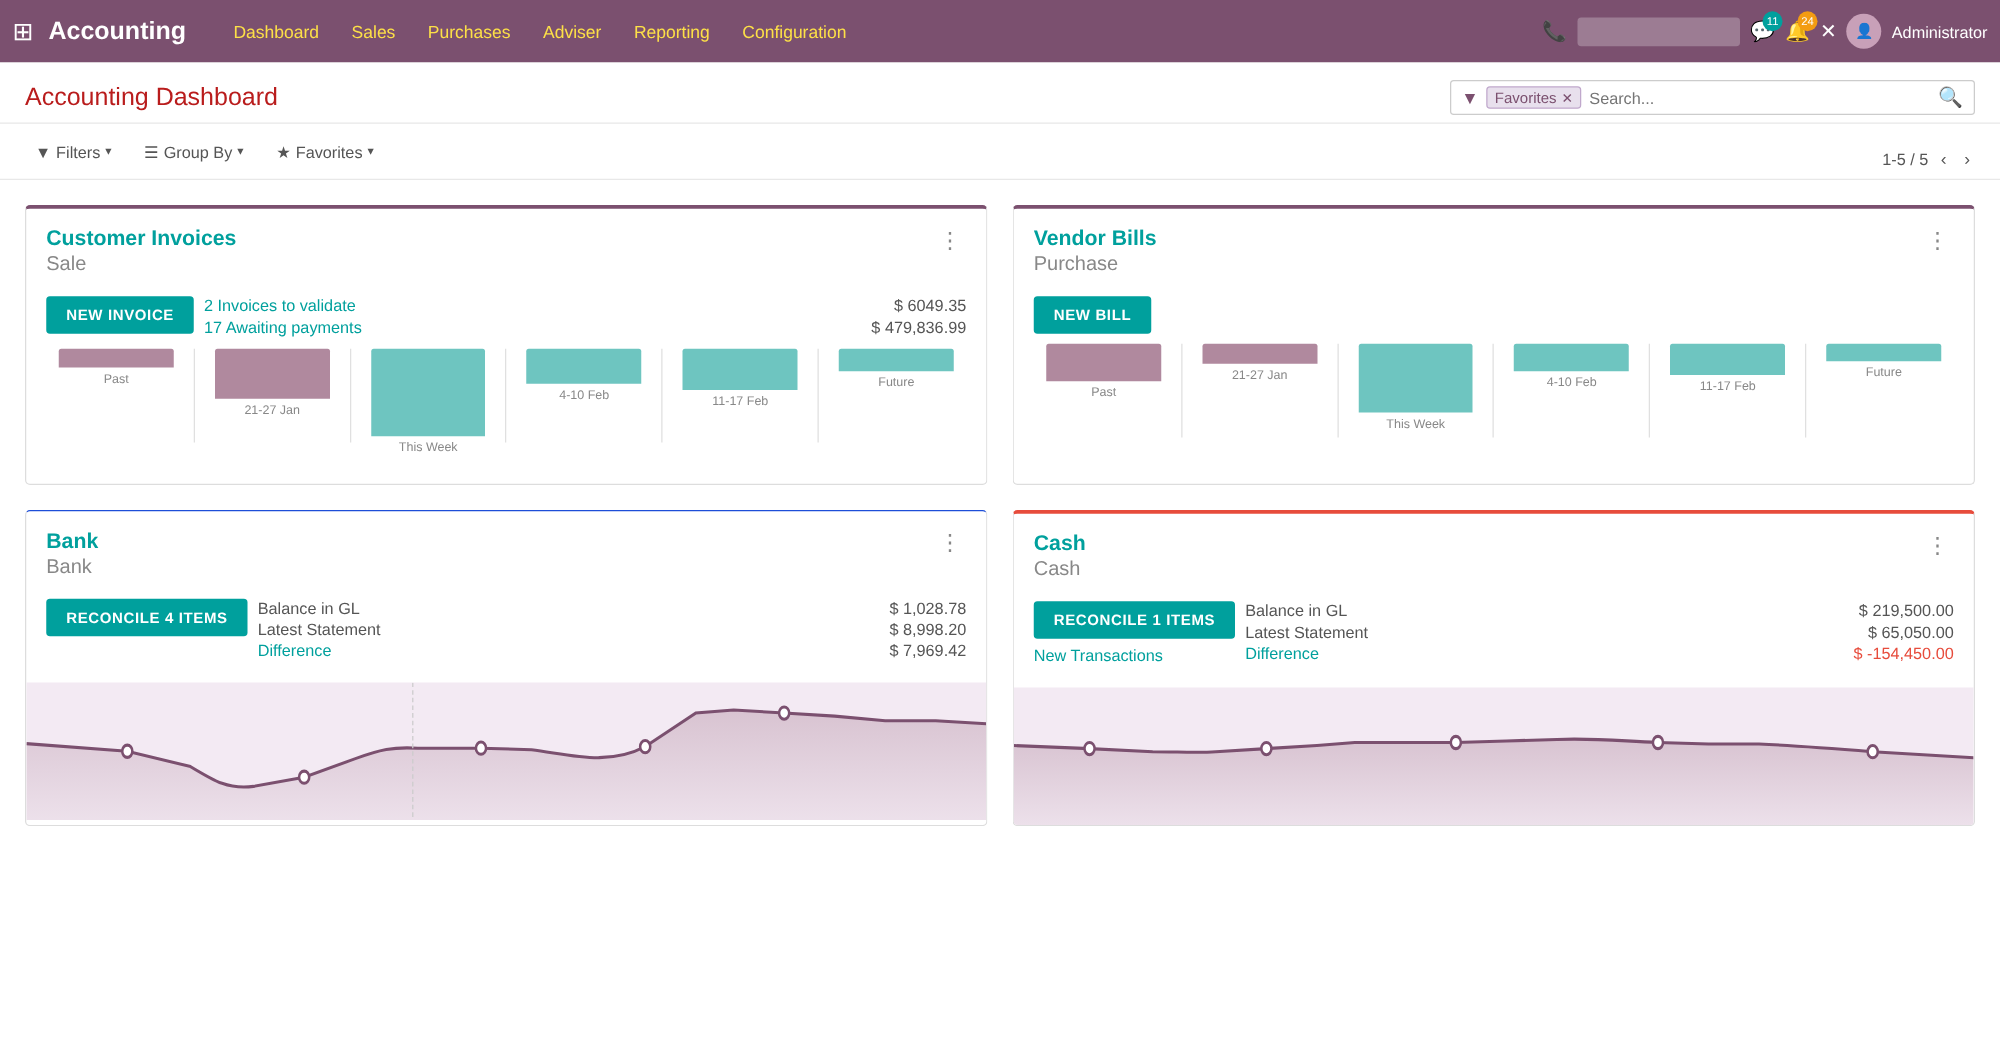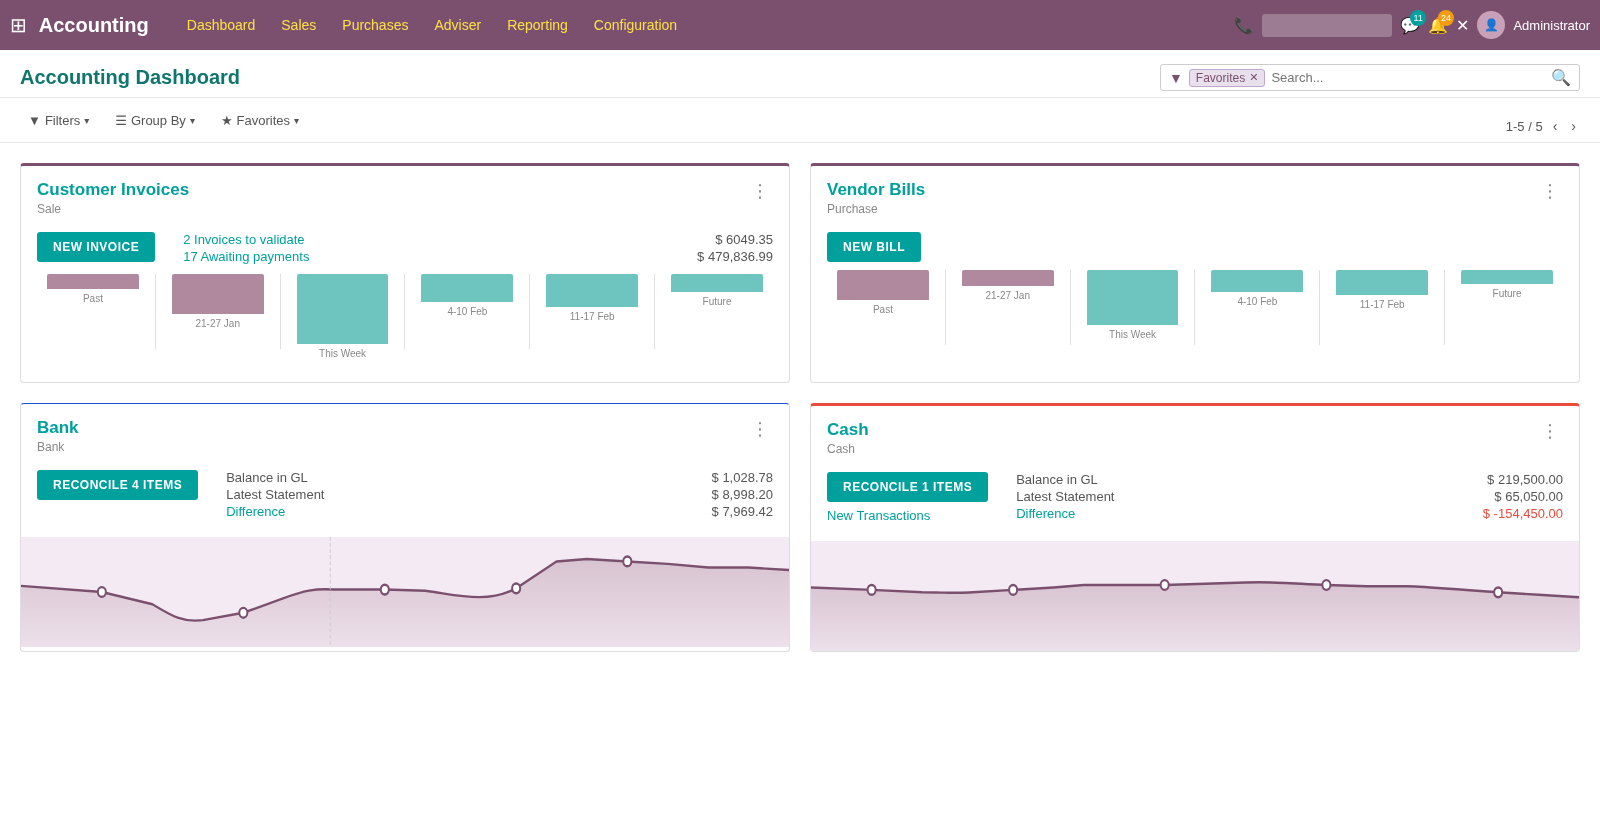--- a/index.html
+++ b/index.html
@@ -39,21 +39,21 @@
     .content { background: #fff; min-height: calc(100vh - 50px); }
 
     
     .page-header {
       display: flex;
       align-items: center;
       padding: 14px 20px 6px 20px;
       border-bottom: 1px solid #e8e8e8;
       gap: 10px;
     }
-    .page-title { font-size: 20px; color: #0f766e; font-weight: 700; flex: 1; }
+    .page-title { font-size: 20px; color: #b91c1c; font-weight: 400; flex: 1; }
 
     
     .search-area {
       display: flex;
       align-items: center;
       gap: 6px;
       border: 1px solid #ccc;
       border-radius: 3px;
       padding: 3px 8px;
       background: #fff;
@@ -111,29 +111,29 @@
     .card.green-border { border-top: 1px solid #1d4ed8; }
     .card.red-border { border-top: 3px solid #e74c3c; }
 
     .card-header {
       display: flex;
       justify-content: space-between;
       align-items: flex-start;
       padding: 14px 16px 6px 16px;
     }
     .card-title { font-size: 17px; font-weight: bold; color: #00a09d; cursor: pointer; }
-    .card-subtitle { font-size: 12px; color: #888; margin-top: 2px; }
+    .card-subtitle { font-size: 16px; color: #888; margin-top: 2px; }
     .card-menu { cursor: pointer; color: #888; font-size: 18px; padding: 0 4px; }
 
     .card-body { padding: 10px 16px 8px 16px; }
 
     .card-action-row {
       display: flex;
       align-items: flex-start;
-      gap: 28px;
+      gap: 8px;
       margin-bottom: 8px;
     }
     .action-btn {
       background: #00a09d;
       color: #fff;
       border: none;
       border-radius: 3px;
       padding: 8px 16px;
       font-size: 12px;
       font-weight: bold;

